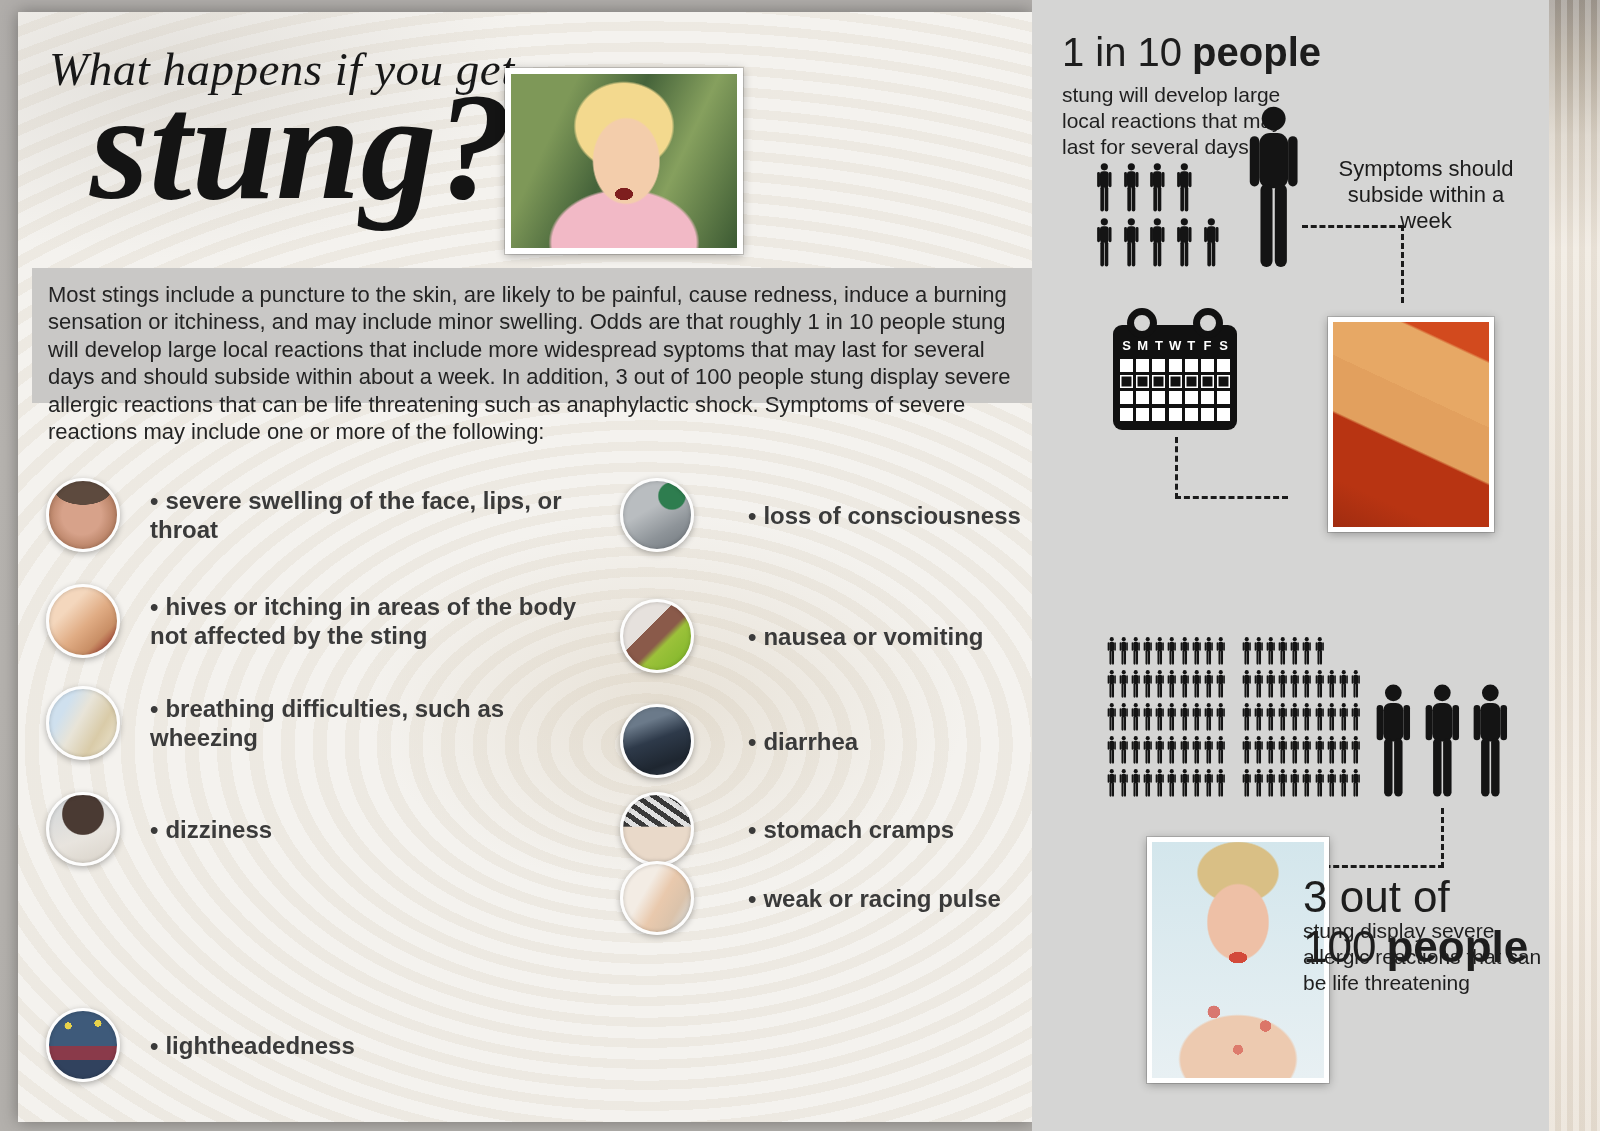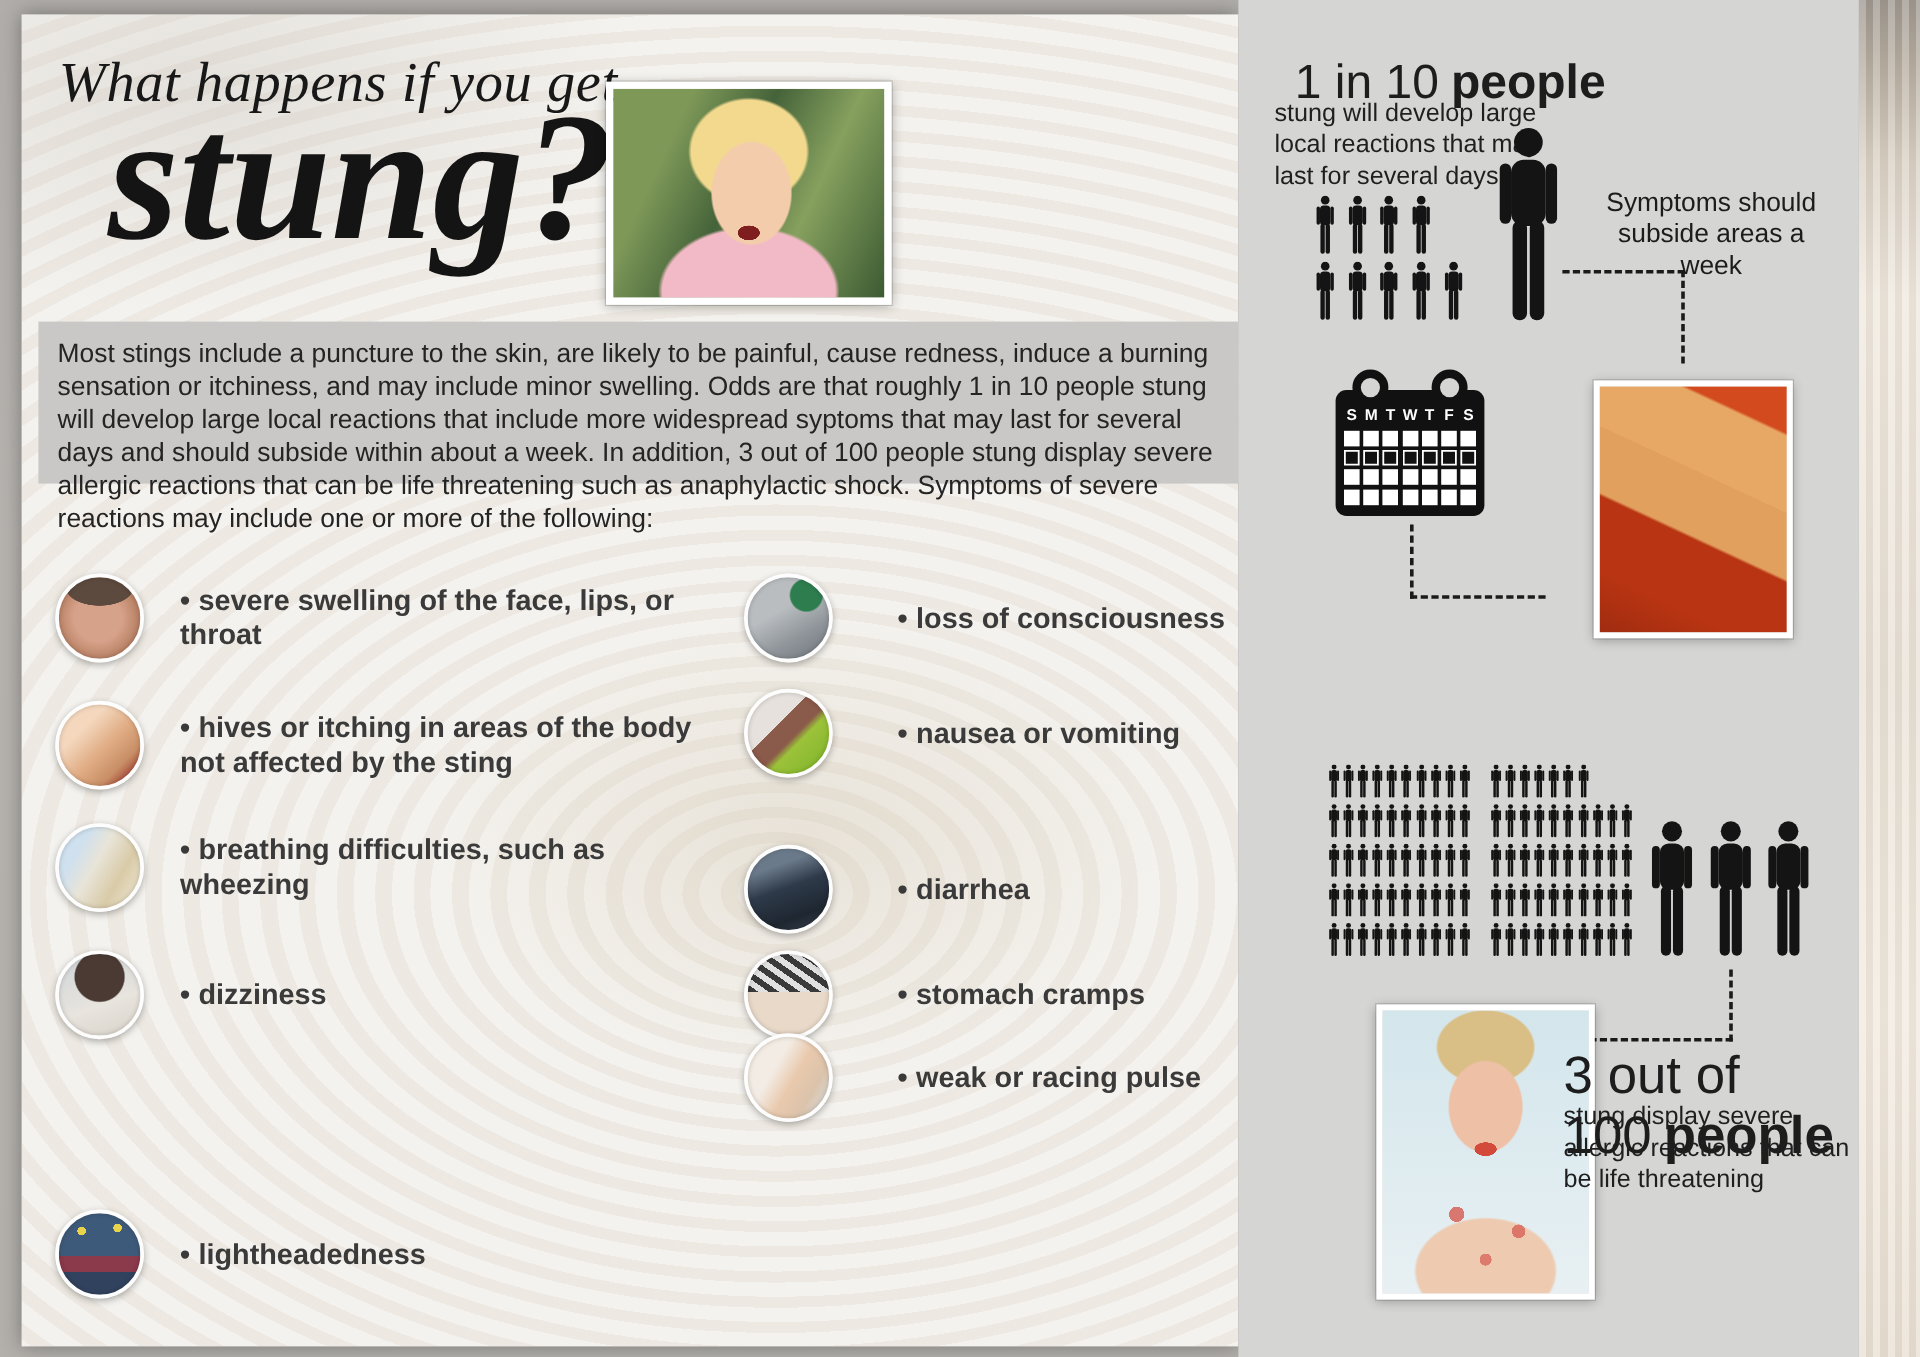--- a/index.html
+++ b/index.html
@@ -52,21 +52,21 @@
   .p6{background:radial-gradient(circle 5px at 28% 22%,#e9d34a 0 70%,rgba(0,0,0,0) 72%),radial-gradient(circle 5px at 72% 18%,#e9d34a 0 70%,rgba(0,0,0,0) 72%),linear-gradient(180deg,#3e5a7a 0 52%,#8a3a4a 52% 72%,#31425e 72%);}
   .p7{background:radial-gradient(circle at 72% 22%,#2e7d4f 0 18%,rgba(0,0,0,0) 20%),linear-gradient(150deg,#b9bdc0 0 40%,#8e9499 70%,#6f767c);}
   .p8{background:linear-gradient(135deg,#e6e1dd 0 38%,#8a5a4a 38% 55%,#9cc23a 62%,#7ab327 100%);}
   .p9{background:linear-gradient(160deg,#6b7a8a 0 25%,#2e3a4a 48%,#1e2630 78%,#3a4452);}
   .p10{background:repeating-linear-gradient(35deg,rgba(58,58,58,.85) 0 5px,rgba(228,228,228,.9) 5px 10px),linear-gradient(#000 0 100%);}
   .p10{background-blend-mode:normal;}
   .p10{background:linear-gradient(rgba(0,0,0,0) 0 46%,#e9d9c9 47% 100%),repeating-linear-gradient(35deg,#3a3a3a 0 5px,#e0e0e0 5px 10px);}
   .p11{background:linear-gradient(120deg,#f3ece4 0 35%,#e9c9ad 55%,#dbc3ab 75%,#d8e4ea 100%);}
   
   .panel-side{position:absolute;left:1032px;top:0;width:517px;height:1131px;background:#d5d5d4;}
-  .h2a{position:absolute;left:30px;top:30px;margin:17px;font-size:40px;font-weight:400;color:#1d1d1d;}
+  .h2a{position:absolute;left:30px;top:30px;margin:0;font-size:40px;font-weight:400;color:#1d1d1d;}
   .h2a b,.h2b b{font-weight:700;margin-left:10px;}
   .h2b{position:absolute;left:271px;top:872px;margin:0;font-size:44px;font-weight:400;color:#1d1d1d;}
   .stat-body{position:absolute;margin:0;font-size:21px;line-height:26px;color:#1f1f1f;}
   .sb-top{left:30px;top:82px;width:222px;}
   .sb-bottom{left:271px;top:918px;width:250px;}
   .note{position:absolute;left:288px;top:156px;width:212px;margin:0;text-align:center;
     font-size:22px;line-height:26px;color:#1c1c1c;}
   .person{display:block;fill:#141414;}
   .prow{display:flex;}
   .picto10{position:absolute;left:64px;top:163px;}
@@ -145,21 +145,21 @@
     </div>
     <div class="sym col-l" style="top:995px">
       <span class="pic p6"></span>
       <p><span class="blt">•</span><span>lightheadedness</span></p>
     </div>
 
     <div class="sym col-r" style="top:465px">
       <span class="pic p7"></span>
       <p><span class="blt">•</span><span>loss of consciousness</span></p>
     </div>
-    <div class="sym col-r" style="top:561px">
+    <div class="sym col-r" style="top:586px">
       <span class="pic p8"></span>
       <p><span class="blt">•</span><span>nausea or vomiting</span></p>
     </div>
     <div class="sym col-r" style="top:691px">
       <span class="pic p9"></span>
       <p><span class="blt">•</span><span>diarrhea</span></p>
     </div>
     <div class="sym col-r" style="top:779px">
       <span class="pic p10"></span>
       <p><span class="blt">•</span><span>stomach cramps</span></p>
@@ -256,21 +256,21 @@
         <svg class="person" viewBox="0 0 44 132">
           <circle cx="22" cy="10" r="9.5"></circle>
           <rect x="10.5" y="21.5" width="23" height="44" rx="8.5"></rect>
           <rect x="3" y="24" width="7.5" height="40" rx="3.7"></rect>
           <rect x="33.5" y="24" width="7.5" height="40" rx="3.7"></rect>
           <rect x="11.5" y="62" width="9.6" height="66" rx="4.7"></rect>
           <rect x="22.9" y="62" width="9.6" height="66" rx="4.7"></rect>
         </svg>
       </div>
 
-    <p class="note">Symptoms should subside areas a week</p>
+    <p class="note">Symptoms should subside within a week</p>
     <div class="dash-h d1"></div>
     <div class="dash-v d2"></div>
 
     <div class="calendar">
       <span class="ring r1"></span>
       <span class="ring r2"></span>
       <div class="cal-body">
         <div class="cal-days" id="cal-days">
             <span>S</span>
             <span>M</span>

